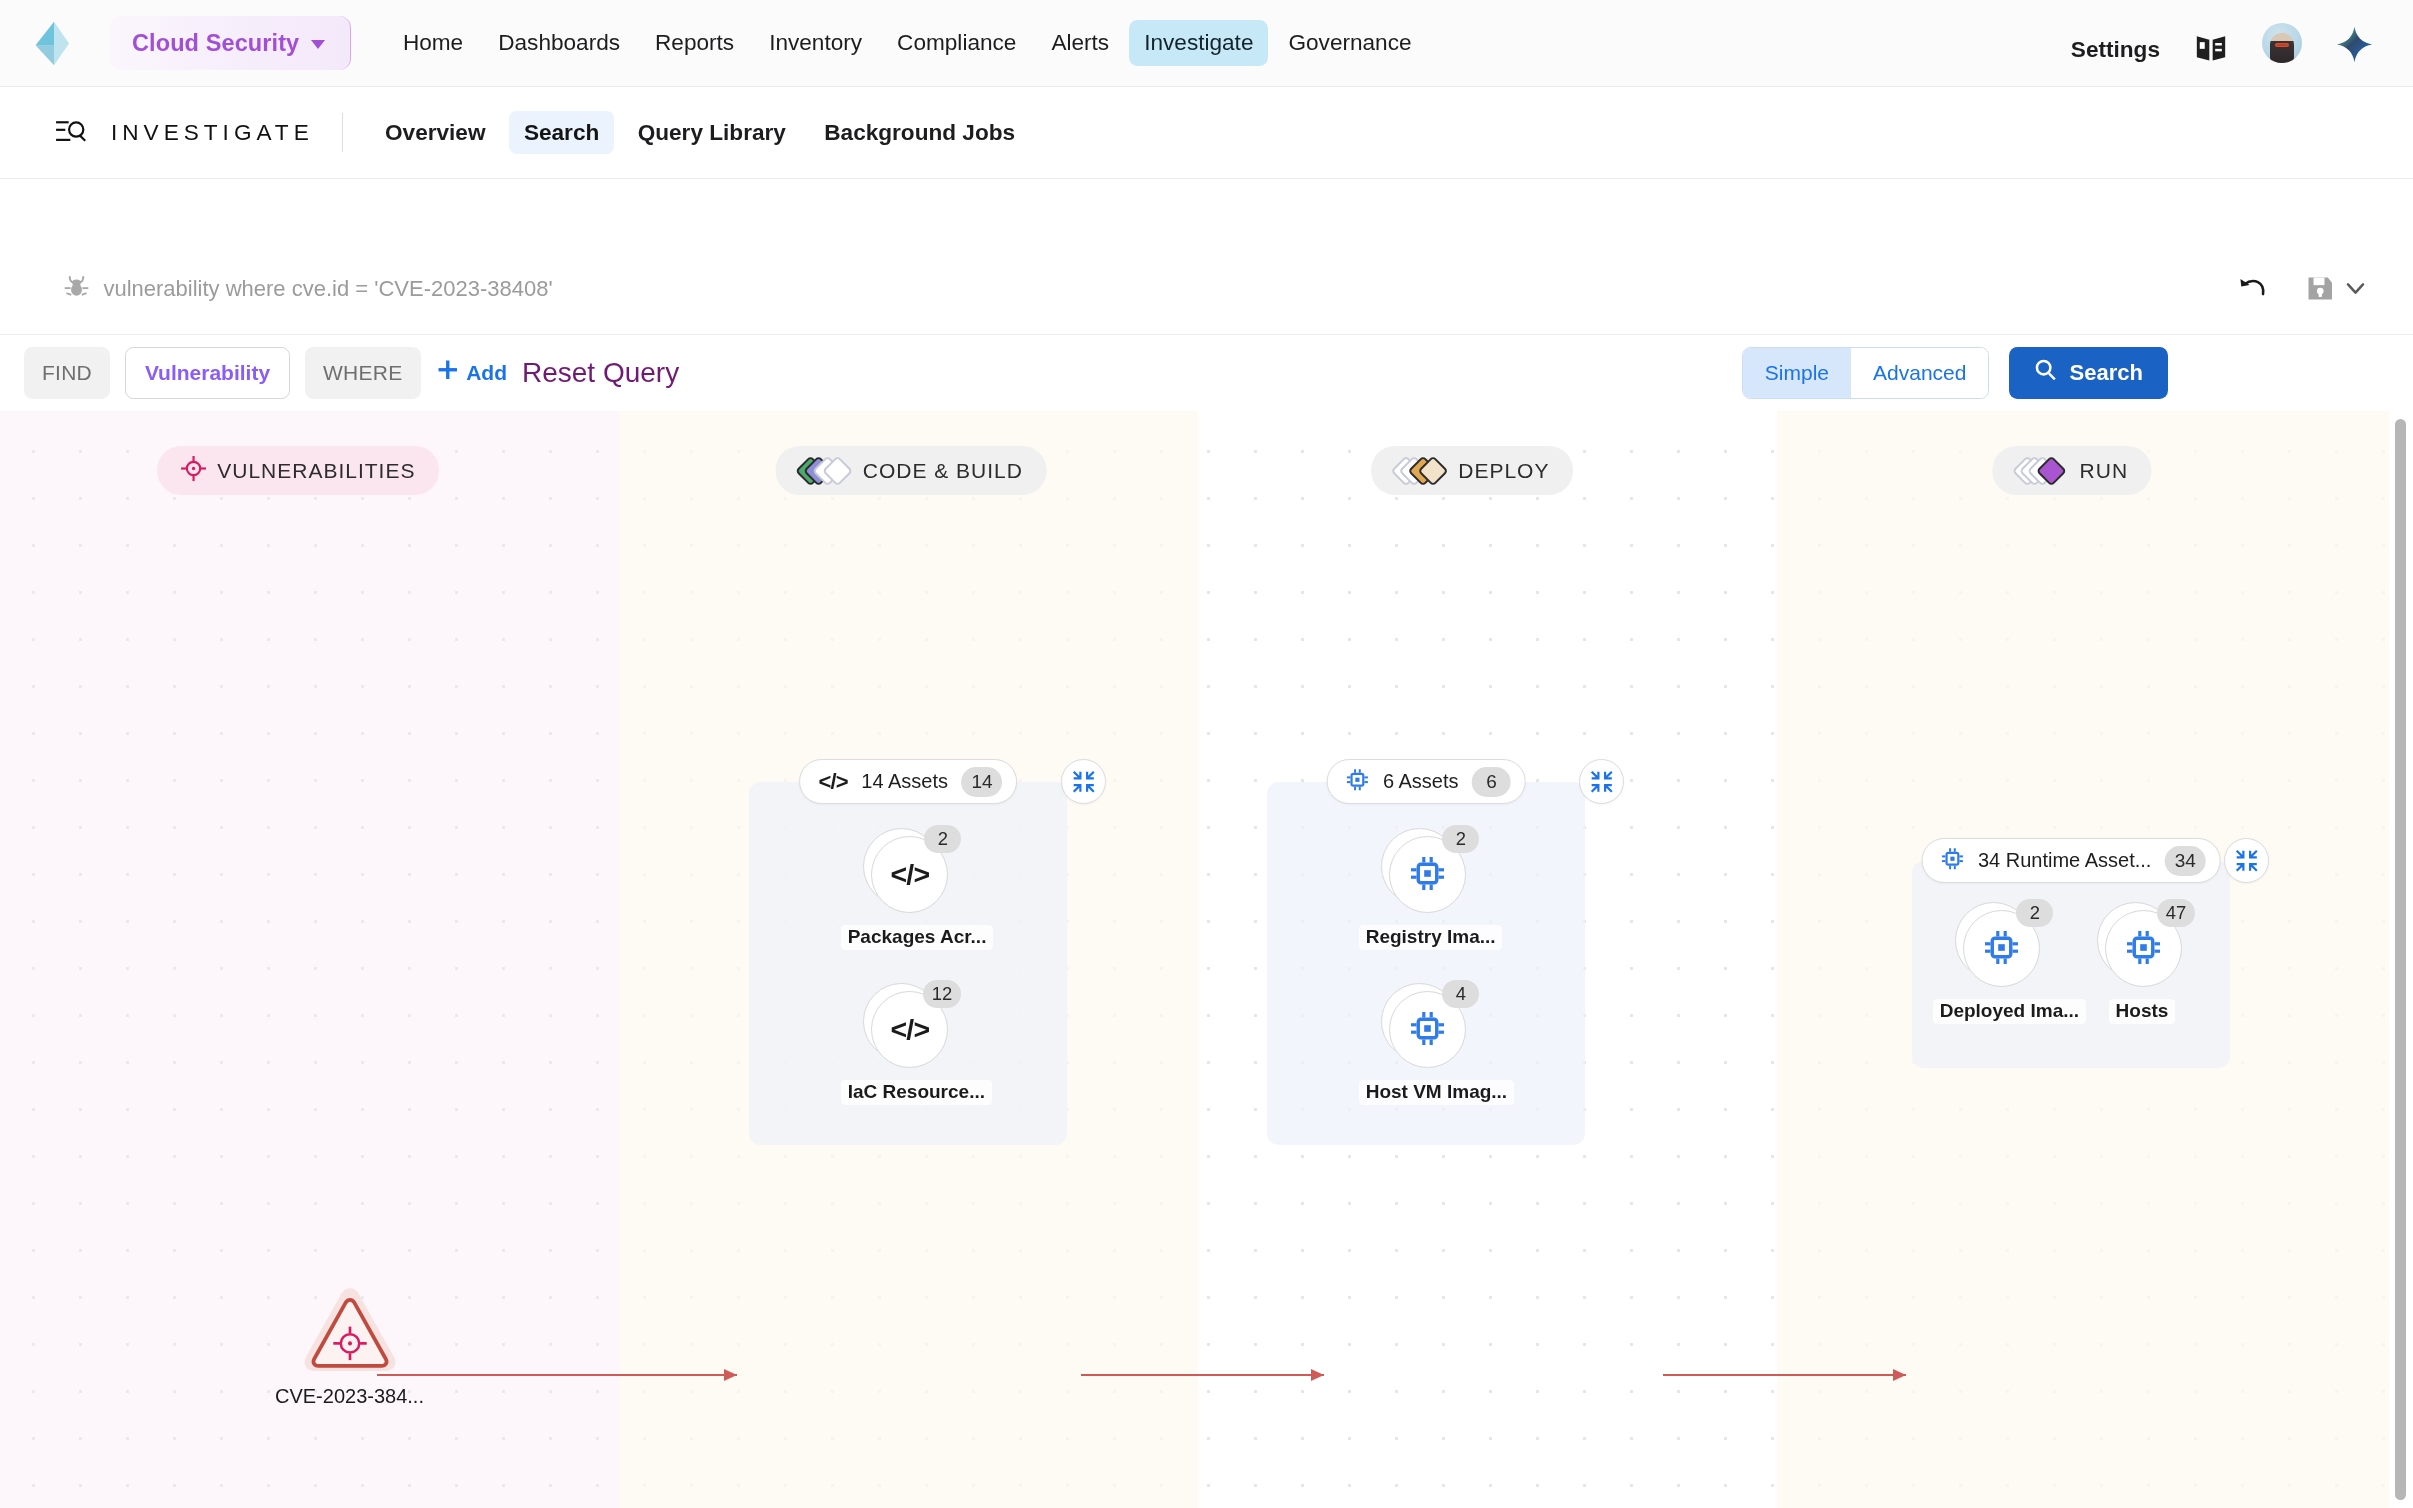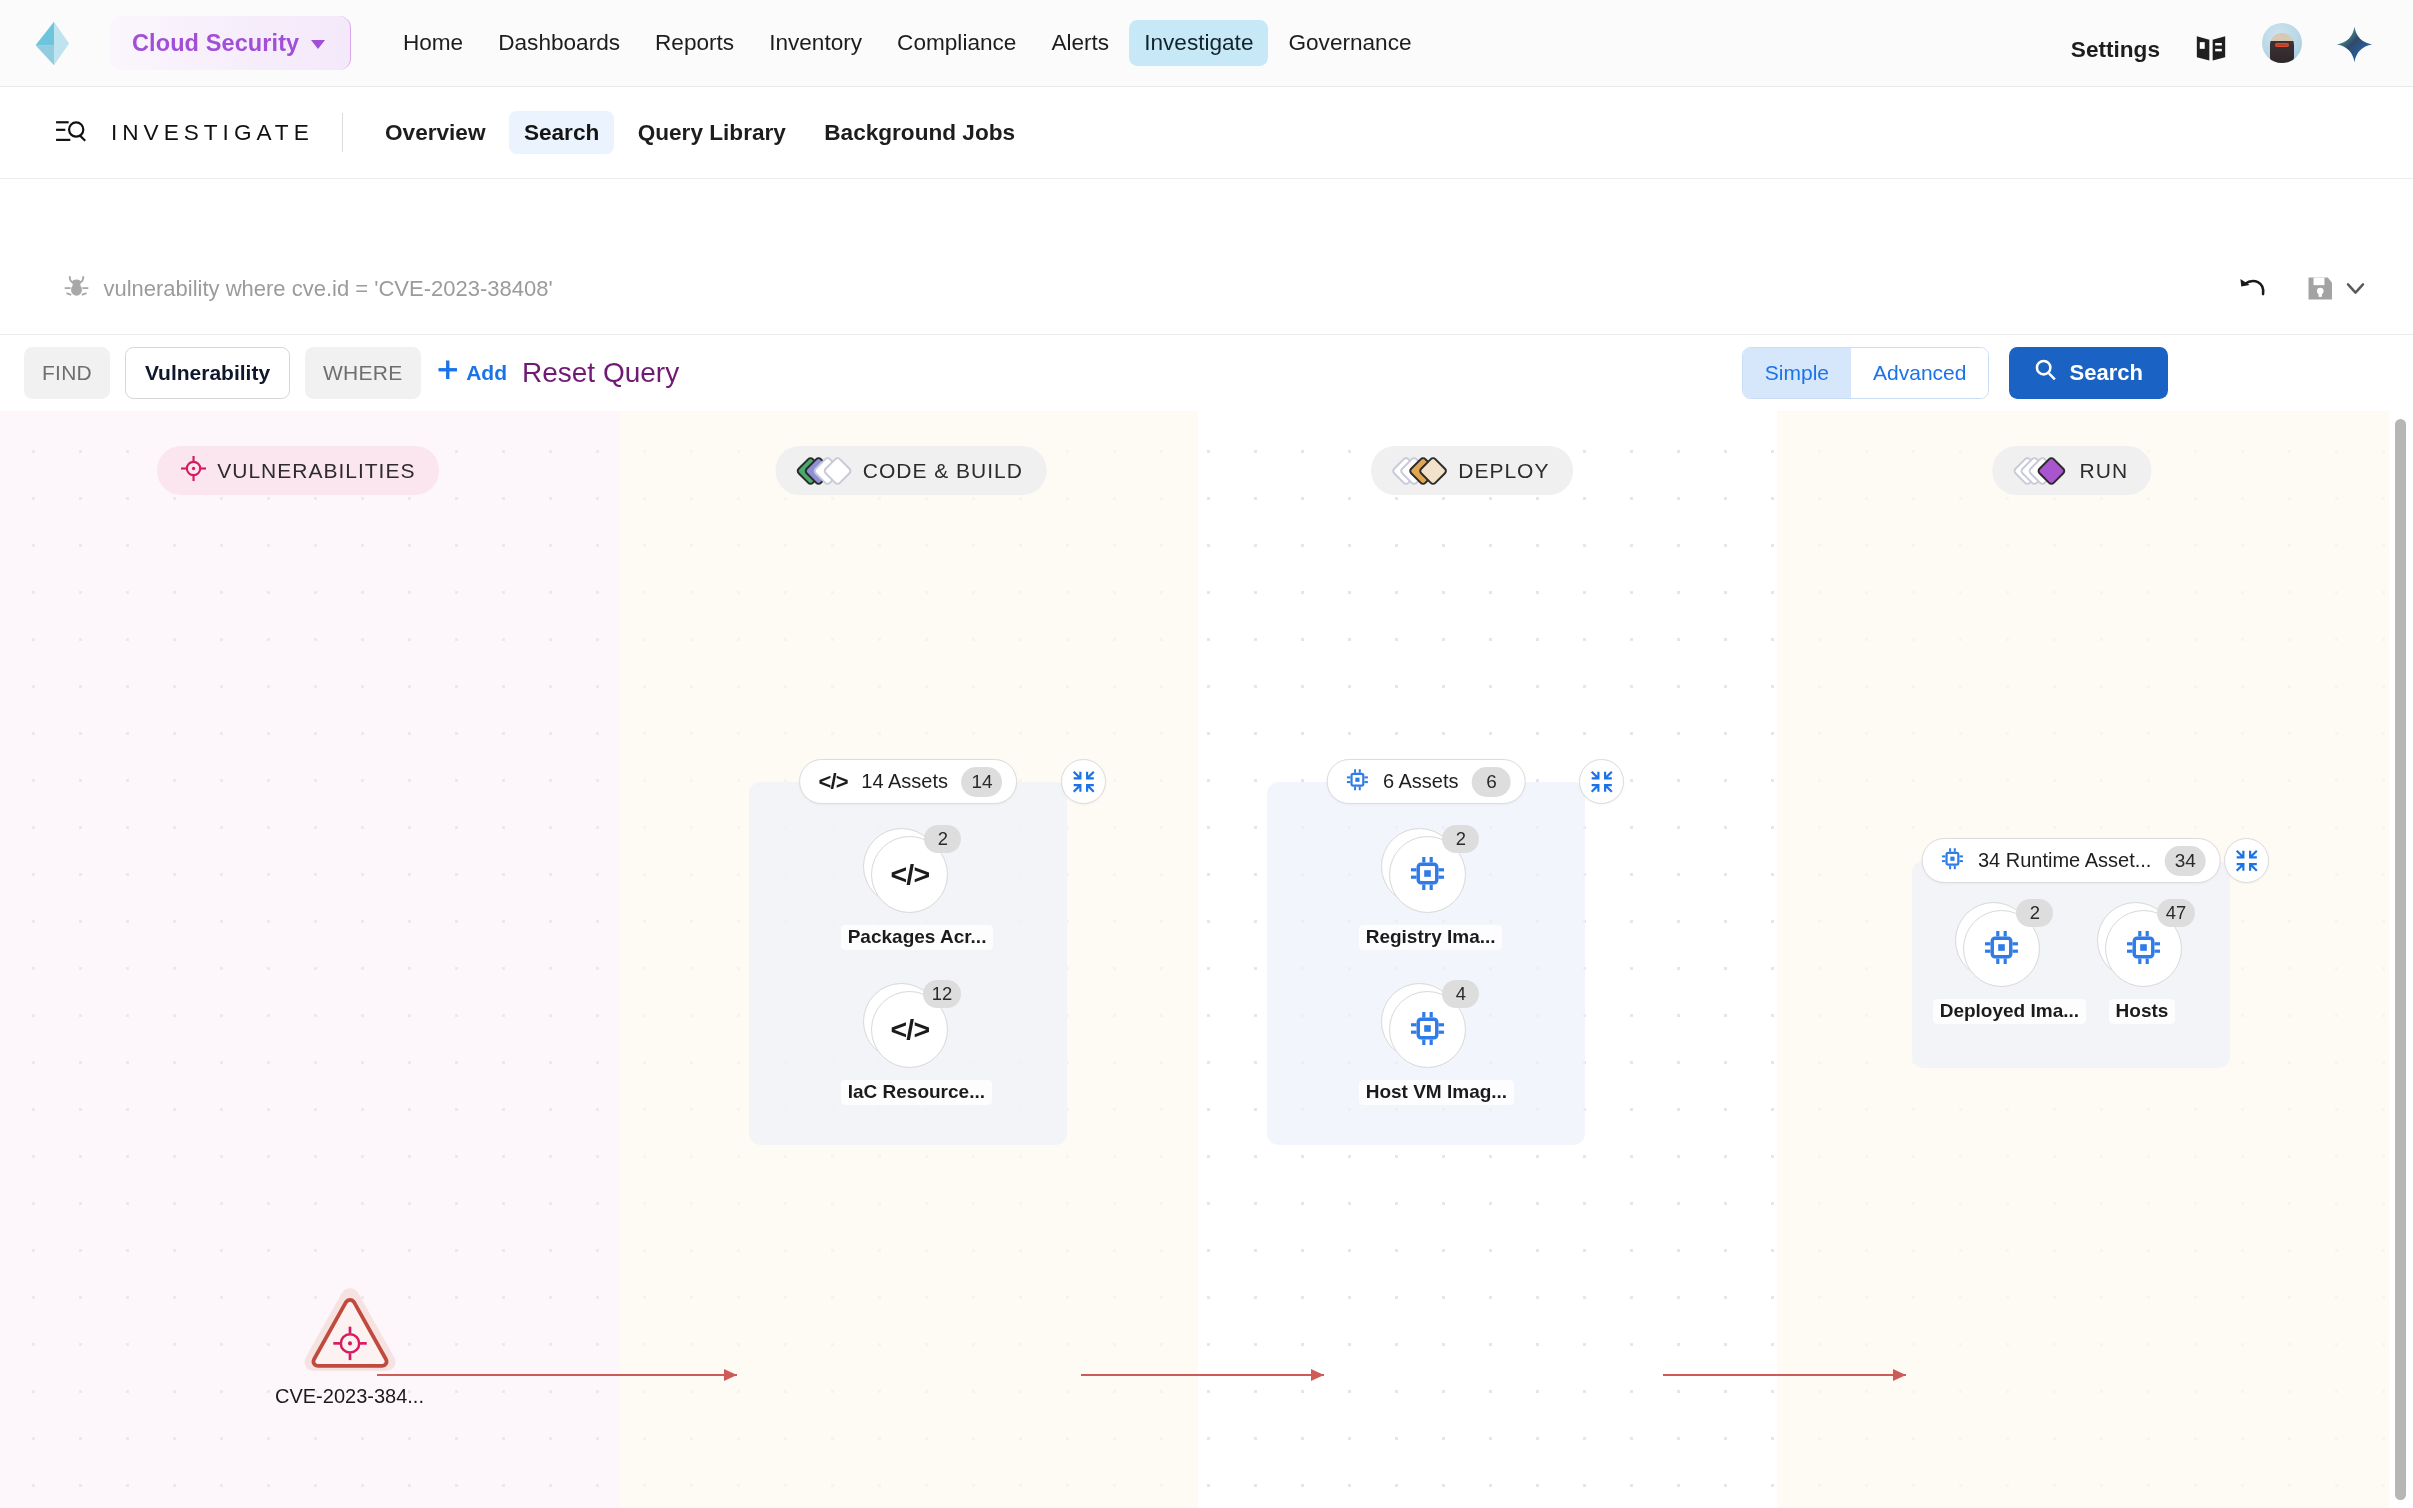--- a/index.html
+++ b/index.html
@@ -94,21 +94,21 @@
   
   .filterbar {
     position: absolute; left: 0; top: 335px; width: 2204px; height: 75px;
     display: flex; align-items: center; background: #fff;
   }
   .chip {
     height: 52px; display: flex; align-items: center; justify-content: center;
     border-radius: 8.4px; font-size: 21px; padding: 0 18.4px; white-space: nowrap;
   }
   .chip-kw { background: #f1f1f1; color: #6f6f6f; font-weight: 500; letter-spacing: 0.3px; }
-  .chip-ent { background: #fff; border: 0.8px solid #d6d6d6; color: #0f172a; font-weight: 700; }
+  .chip-ent { background: #fff; border: 0.8px solid #d6d6d6; color: #8b5cf6; font-weight: 700; }
   .chip-cond {
     background: #fff; border: 0.8px solid #d6d6d6; color: #111; gap: 11.7px; padding: 0 15px 0 18.4px;
   }
   .chip-cond .k { font-weight: 700; }
   .chip-cond .op { color: #2b2b2b; font-weight: 400; }
   .chip-cond .v { color: #1a73e8; font-weight: 600; }
   .chip-cond .x { color: #222; font-size: 22px; margin-left: 6.7px; cursor: pointer; font-weight: 400; }
   .addbtn { display: flex; align-items: center; gap: 6.7px; color: #1a73e8; font-size: 21px; font-weight: 600; cursor: pointer; }
   .resetbtn { color: #701a75; font-size: 28px; cursor: pointer; }
   .fb-right { margin-left: auto; display: flex; align-items: center; gap: 20px; margin-right: 36px; }

